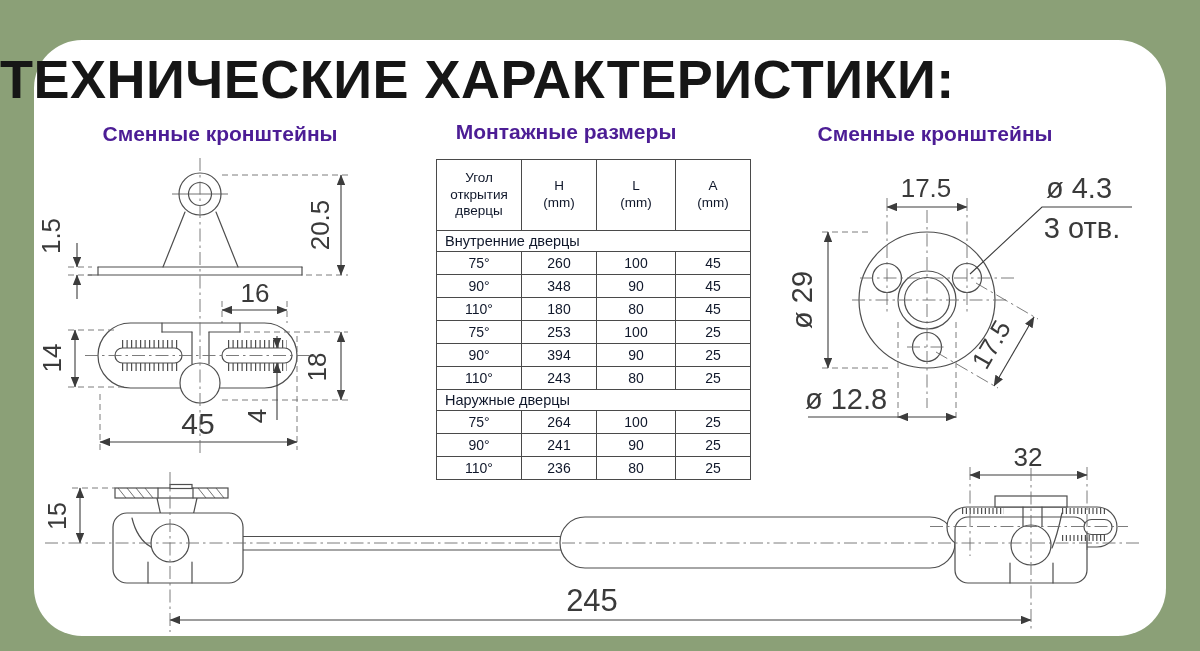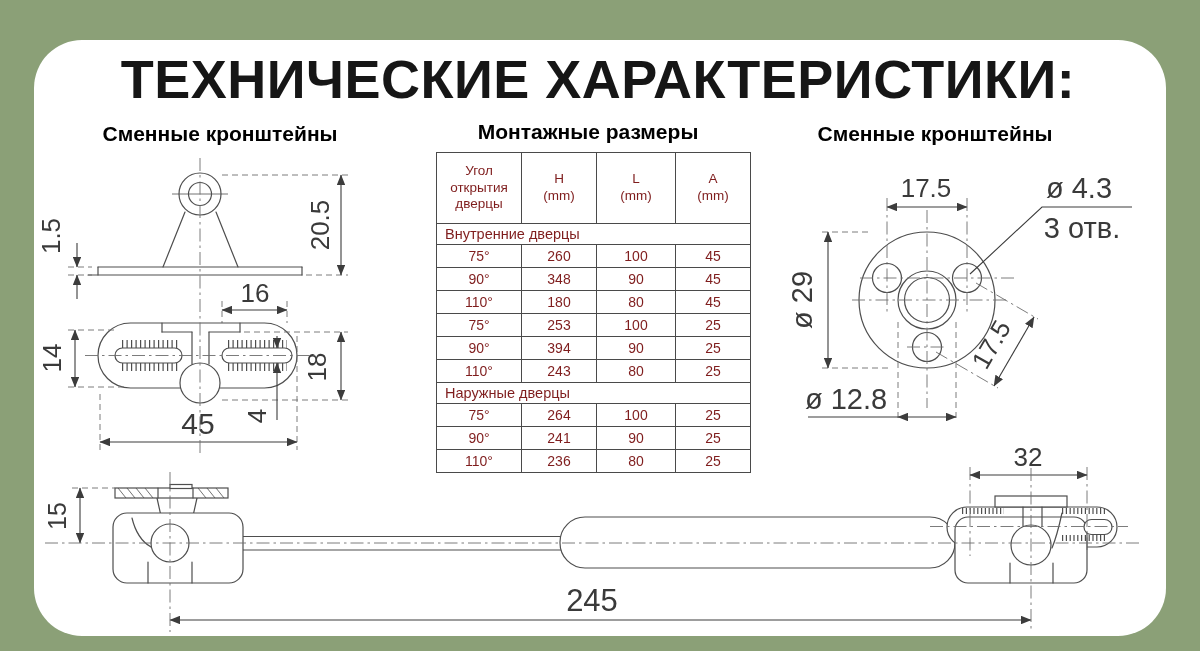--- a/index.html
+++ b/index.html
@@ -7,35 +7,35 @@
     width:1200px;height:651px;overflow:hidden;
     background:#8BA077;
     font-family:"Liberation Sans",sans-serif;
   }
   .stage{position:relative;width:1200px;height:651px;}
   .card{
     position:absolute;left:34px;top:40px;width:1132px;height:596px;
     background:#ffffff;border-radius:48px;
   }
   .title{
-    position:absolute;top:48px;left:0;width:1196px;text-align:center;
+    position:absolute;top:48px;left:0;width:1196px;text-align:left;
     font-size:54px;font-weight:bold;letter-spacing:.5px;color:#161616;white-space:nowrap;
   }
   .subhead{
     position:absolute;width:300px;text-align:center;
-    font-size:21px;font-weight:bold;color:#000000;white-space:nowrap;
+    font-size:21px;font-weight:bold;color:#4c1d95;white-space:nowrap;
   }
   #h-left{left:70px;top:122px;}
-  #h-center{left:438px;top:120px;}
+  #h-center{left:416px;top:120px;}
   #h-right{left:785px;top:122px;}
 
   table.spec{
-    position:absolute;left:436px;top:152px;width:294px;
+    position:absolute;left:436px;top:159px;width:294px;
     border-collapse:collapse;table-layout:fixed;
-    font-size:14px;color:#7f1d1d;border-radius:19px;
+    font-size:14px;color:#0f172a;border-radius:19px;
   }
   table.spec th, table.spec td{
     border:1.4px solid #4a4a4a;text-align:center;vertical-align:middle;
     padding:0 2px;font-weight:normal;
   }
   table.spec th{height:70px;font-size:13.5px;white-space:pre-line;line-height:1.25;}
   table.spec td{height:22px;}
   table.spec tr.sec td{height:20px;text-align:left;padding-left:8px;font-size:14.5px;}
   .c0{width:80px}.c1{width:70px}.c2{width:74px}.c3{width:70px}
 

